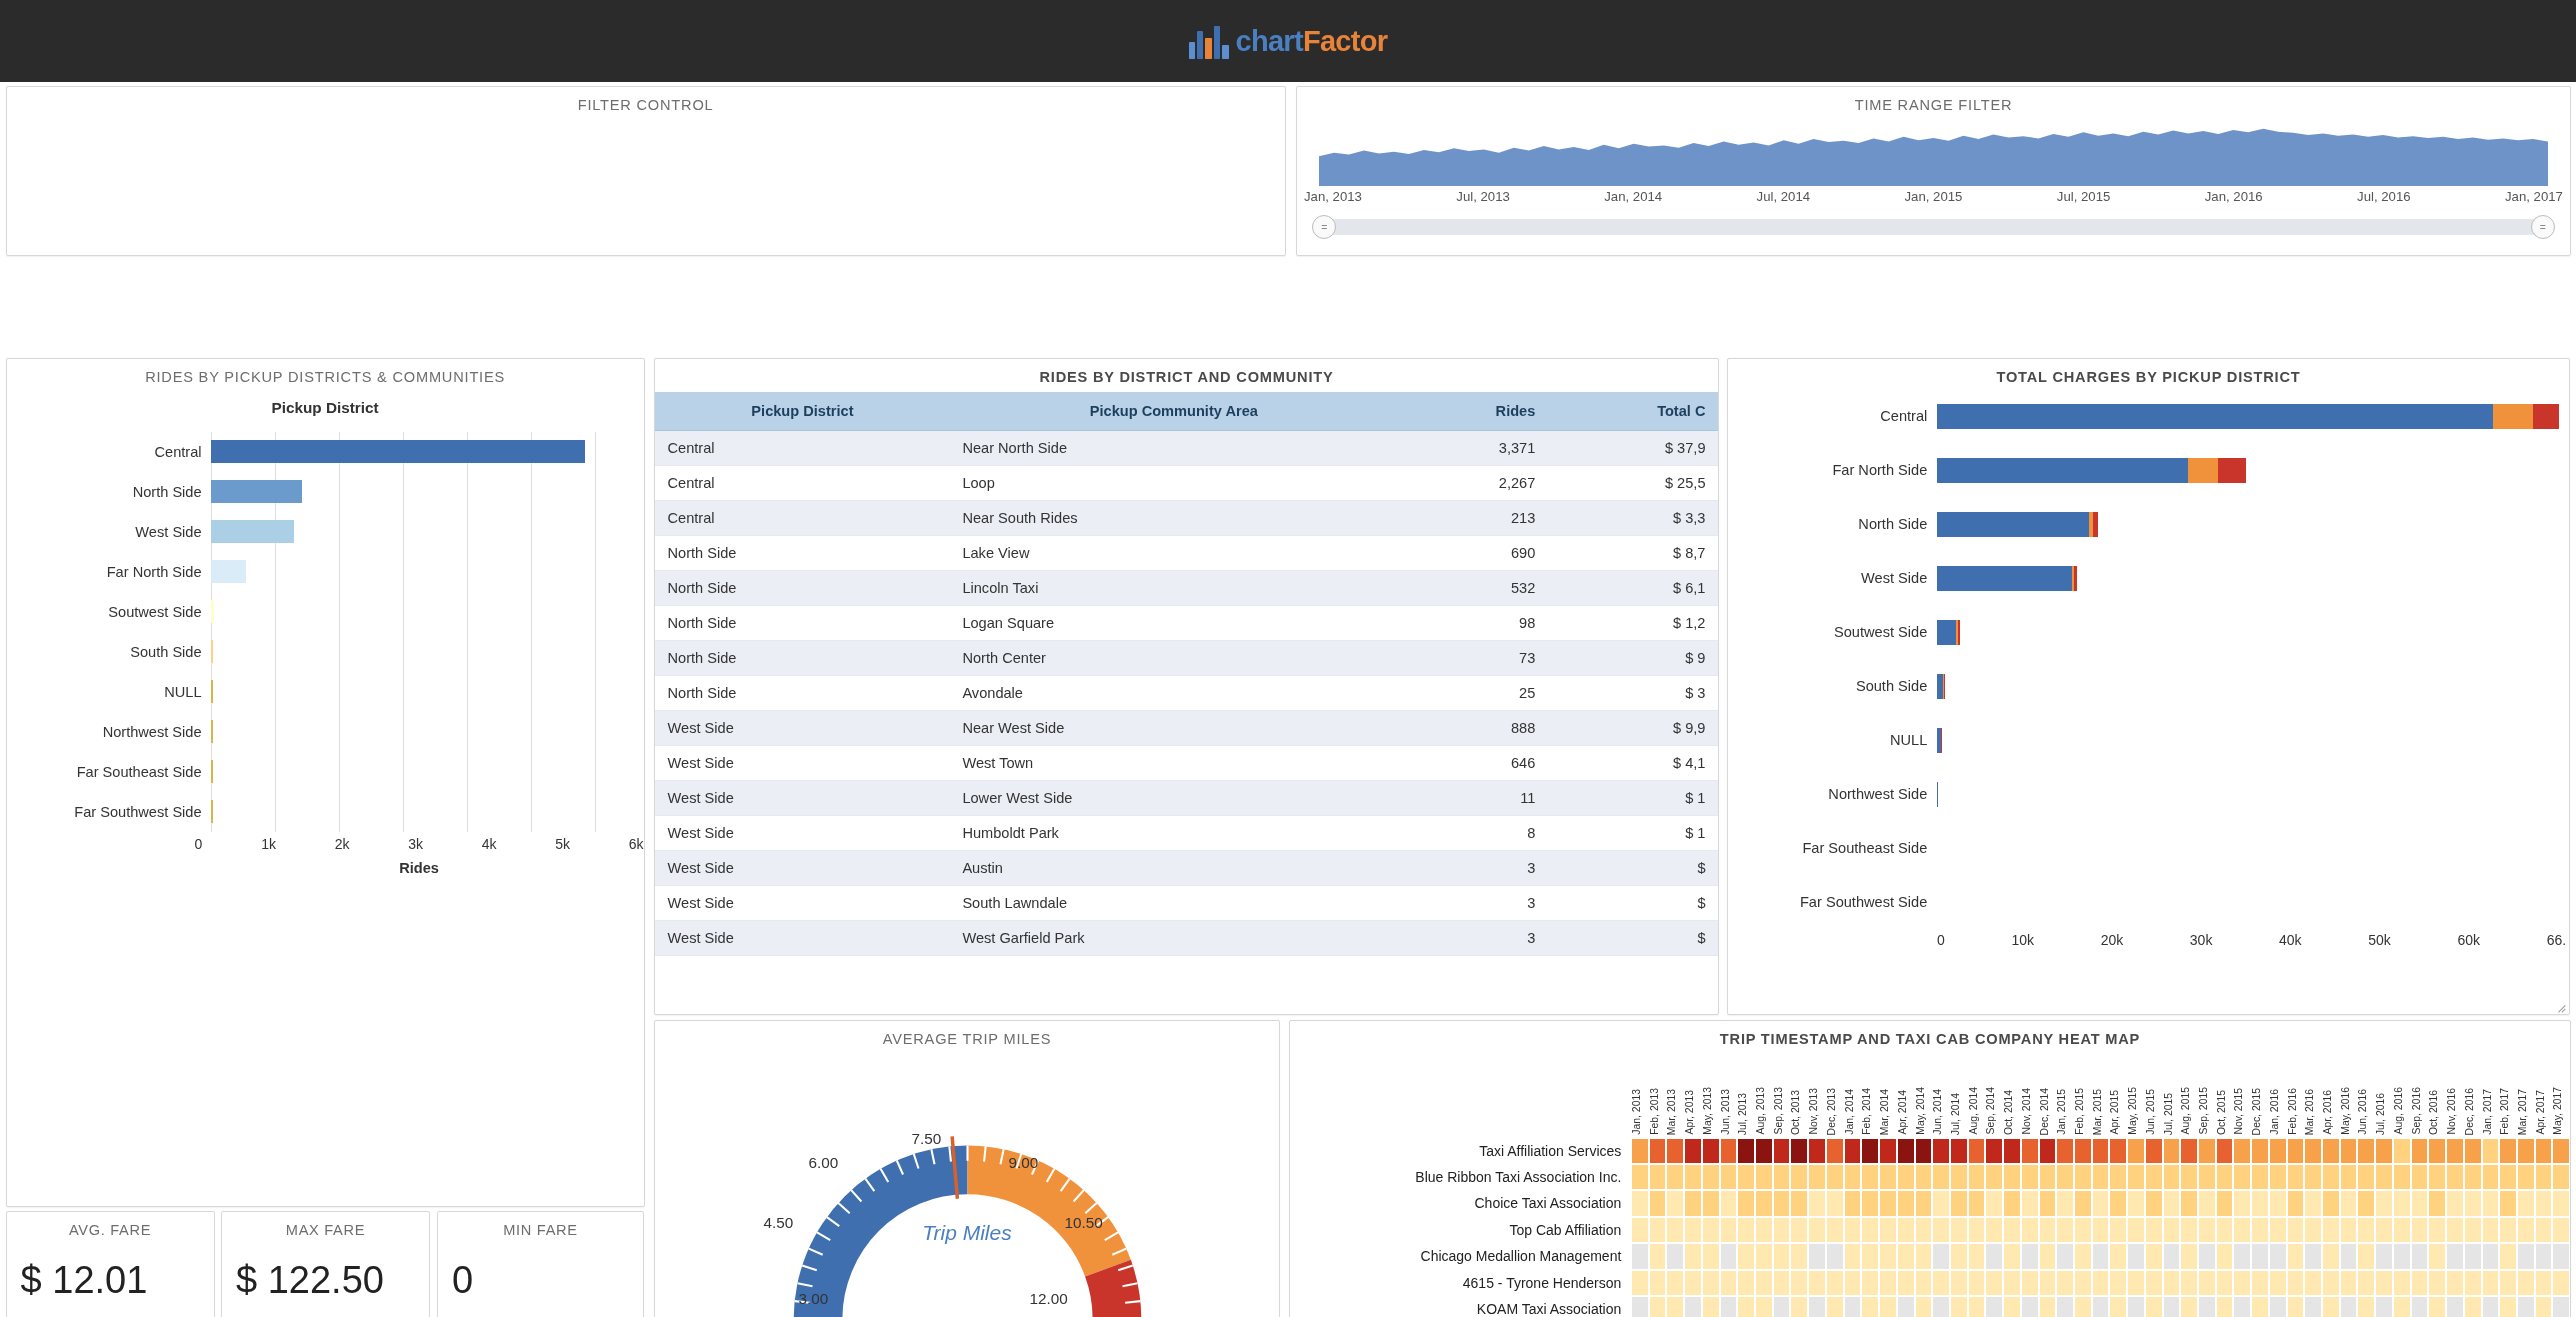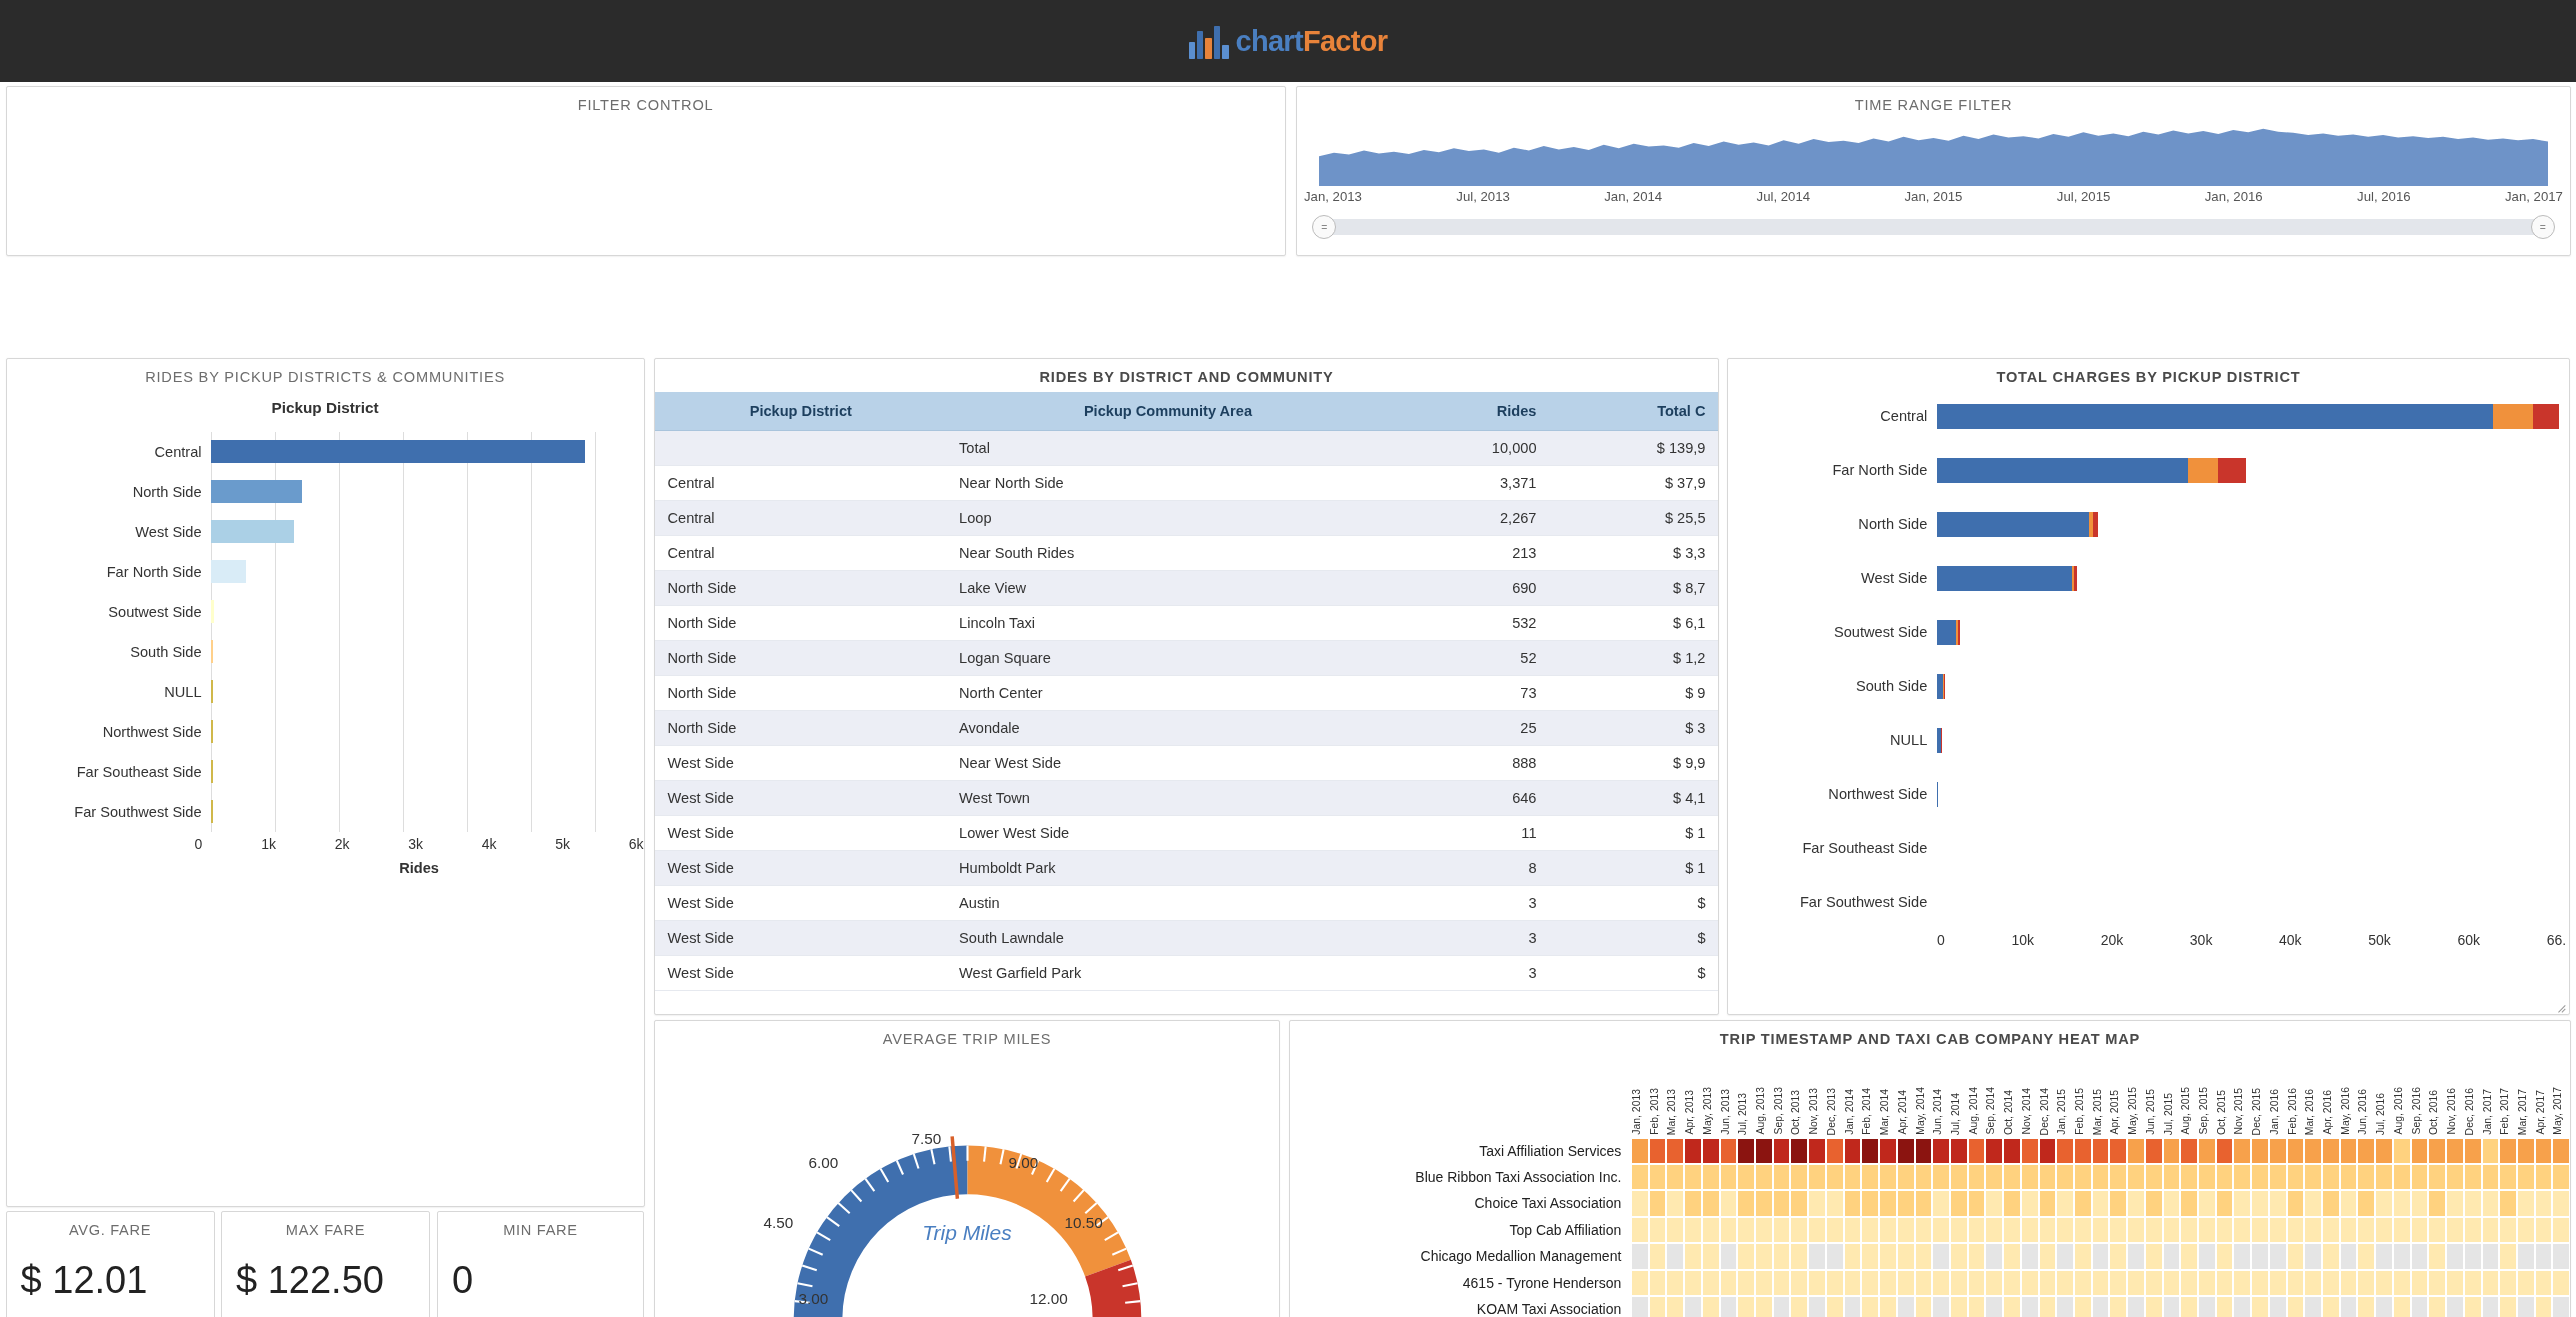--- a/index.html
+++ b/index.html
@@ -334,26 +334,20 @@
         <thead>
           <tr>
             <th>Pickup District</th>
             <th>Pickup Community Area</th>
             <th class="num">Rides</th>
             <th class="num">Total C</th>
           </tr>
         </thead>
         <tbody id="tbl-body">
             <tr>
-              <td class=""></td>
-              <td class="">Total</td>
-              <td class="num">10,000</td>
-              <td class="num">$ 139,9</td>
-            </tr>
-            <tr>
               <td class="">Central</td>
               <td class="">Near North Side</td>
               <td class="num">3,371</td>
               <td class="num">$ 37,9</td>
             </tr>
             <tr>
               <td class="">Central</td>
               <td class="">Loop</td>
               <td class="num">2,267</td>
               <td class="num">$ 25,5</td>
@@ -372,21 +366,21 @@
             </tr>
             <tr>
               <td class="">North Side</td>
               <td class="">Lincoln Taxi</td>
               <td class="num">532</td>
               <td class="num">$ 6,1</td>
             </tr>
             <tr>
               <td class="">North Side</td>
               <td class="">Logan Square</td>
-              <td class="num">52</td>
+              <td class="num">98</td>
               <td class="num">$ 1,2</td>
             </tr>
             <tr>
               <td class="">North Side</td>
               <td class="">North Center</td>
               <td class="num">73</td>
               <td class="num">$ 9</td>
             </tr>
             <tr>
               <td class="">North Side</td>

